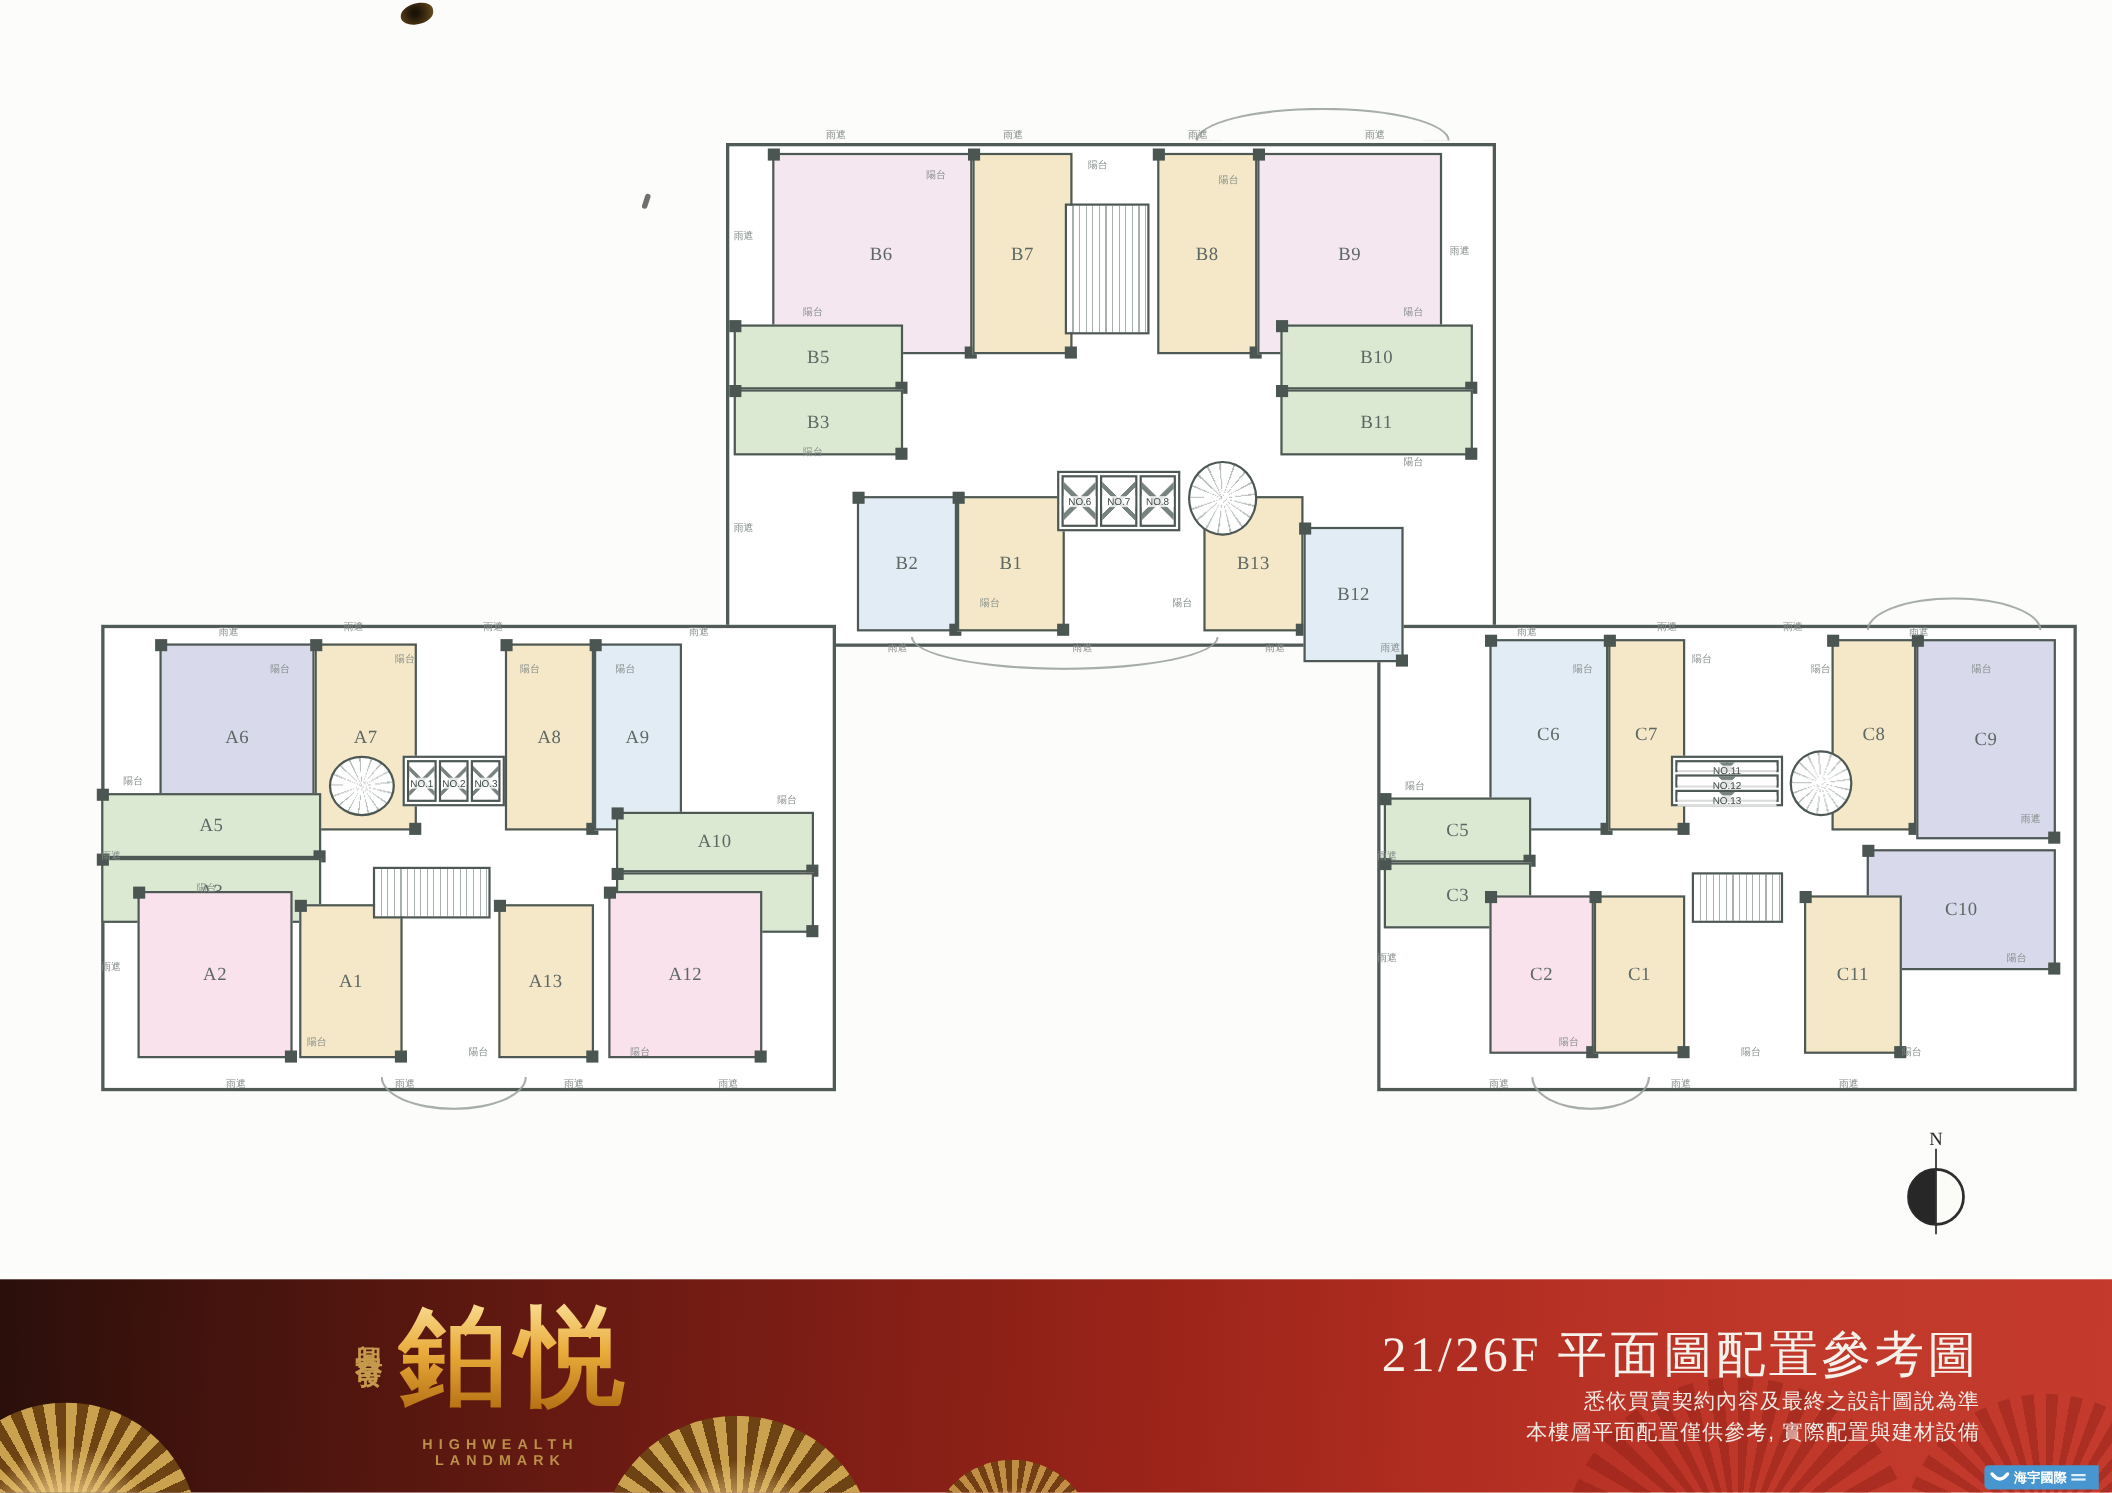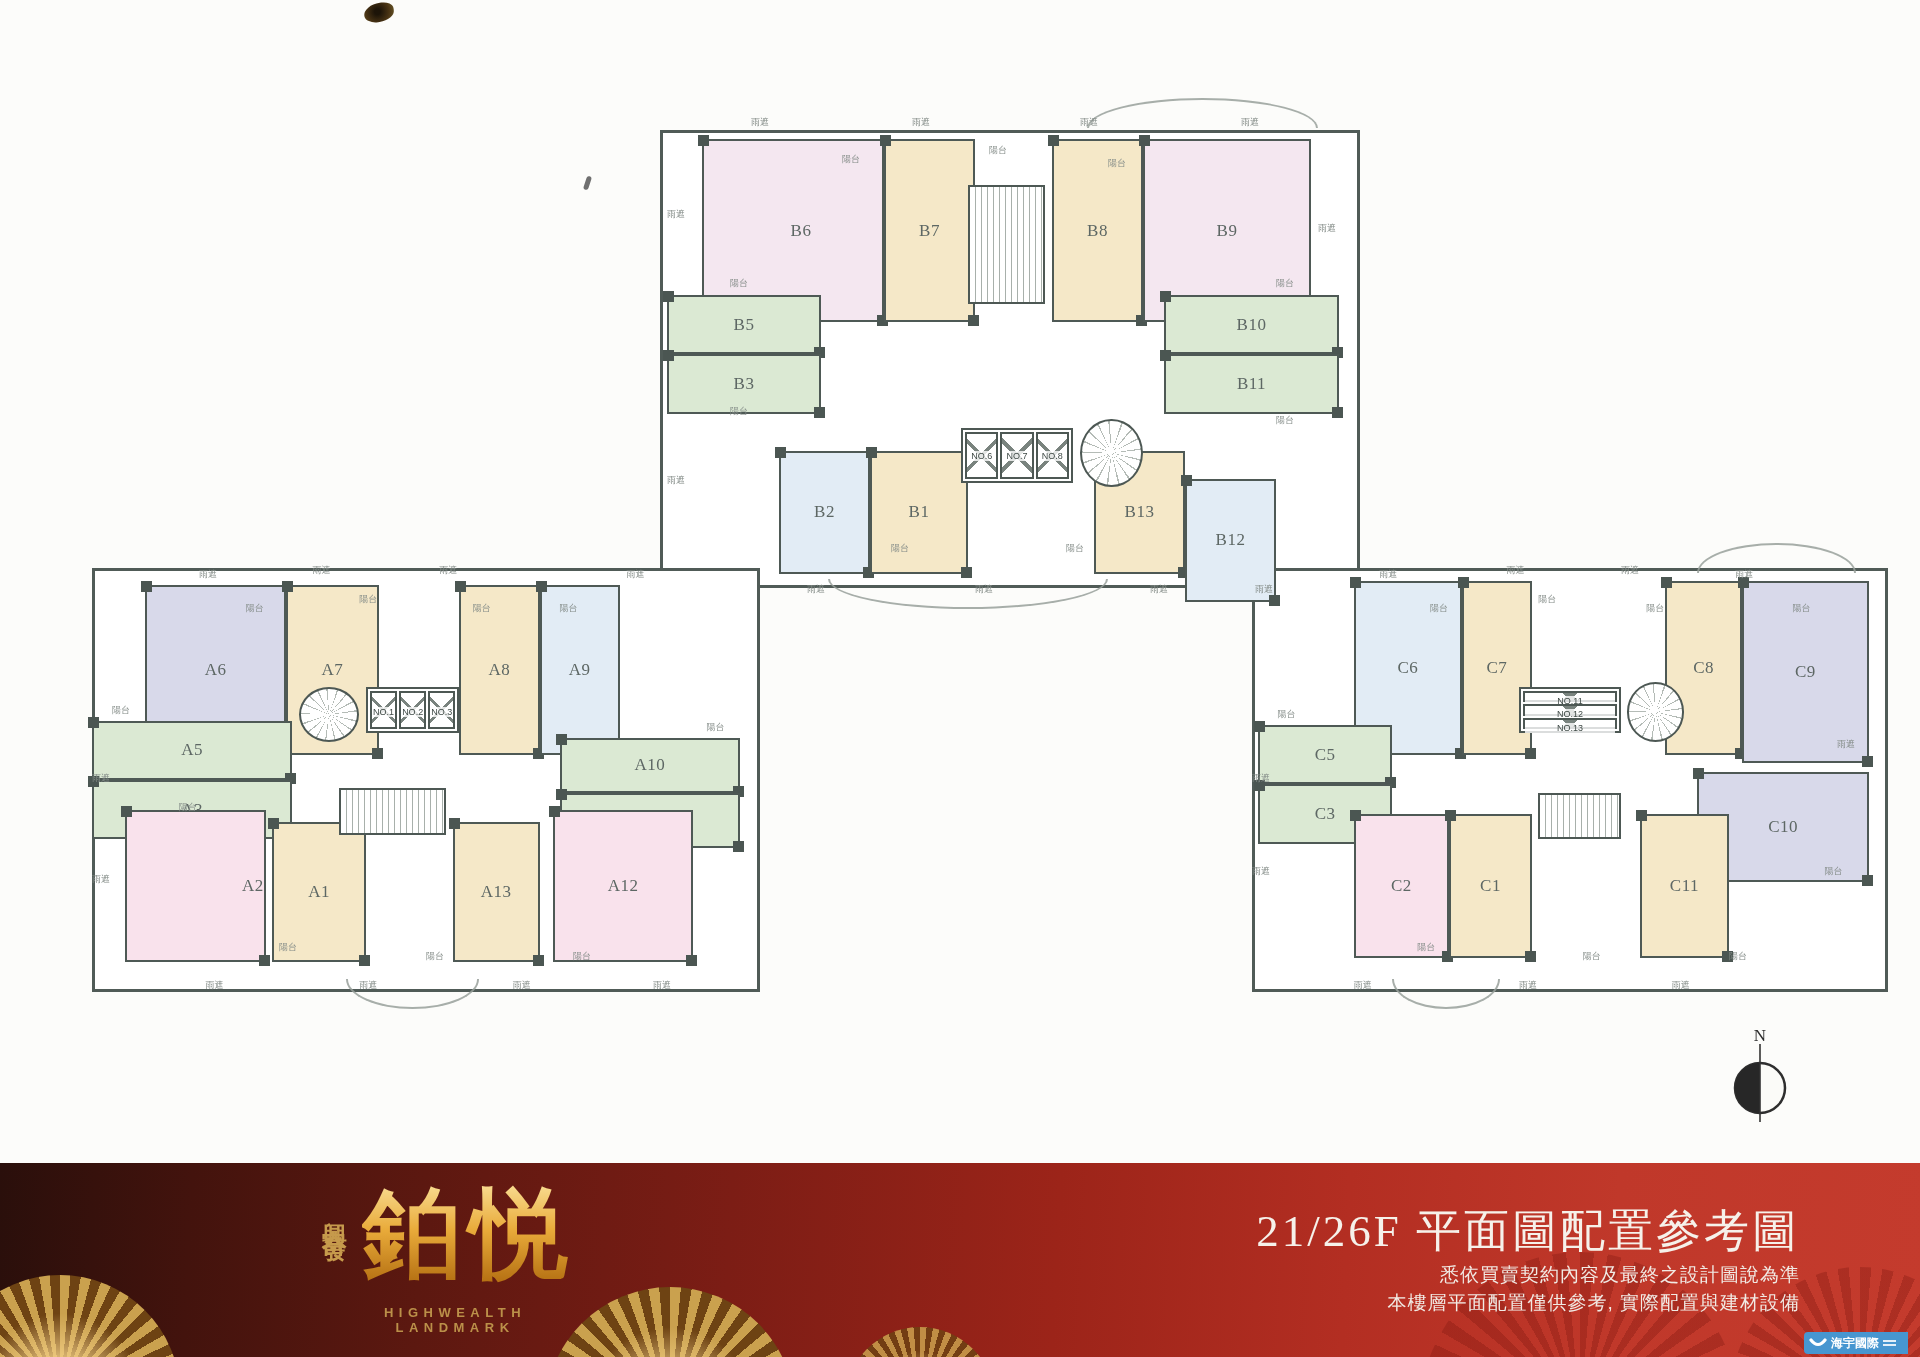--- a/index.html
+++ b/index.html
@@ -185,21 +185,21 @@
       </div>
       <div class="unit" style="background: rgb(219, 233, 211); left: 0%; top: 50%; width: 30%; height: 14%;">
         <span class="ulabel">A3</span>
       </div>
       <div class="unit" style="background: rgb(219, 233, 211); left: 70%; top: 40%; width: 27%; height: 13%;">
         <span class="ulabel">A10</span>
       </div>
       <div class="unit" style="background: rgb(219, 233, 211); left: 70%; top: 53%; width: 27%; height: 13%;">
         <span class="ulabel">A11</span>
       </div>
-      <div class="unit" style="background: rgb(249, 226, 236); left: 5%; top: 57%; width: 21%; height: 36%; justify-content: flex-end;">
+      <div class="unit" style="background: rgb(249, 226, 236); left: 5%; top: 57%; width: 21%; height: 36%;">
         <span class="ulabel">A2</span>
       </div>
       <div class="unit" style="background: rgb(245, 232, 200); left: 27%; top: 60%; width: 14%; height: 33%;">
         <span class="ulabel">A1</span>
       </div>
       <div class="unit" style="background: rgb(245, 232, 200); left: 54%; top: 60%; width: 13%; height: 33%;">
         <span class="ulabel">A13</span>
       </div>
       <div class="unit" style="background: rgb(249, 226, 236); left: 69%; top: 57%; width: 21%; height: 36%;">
         <span class="ulabel">A12</span>

